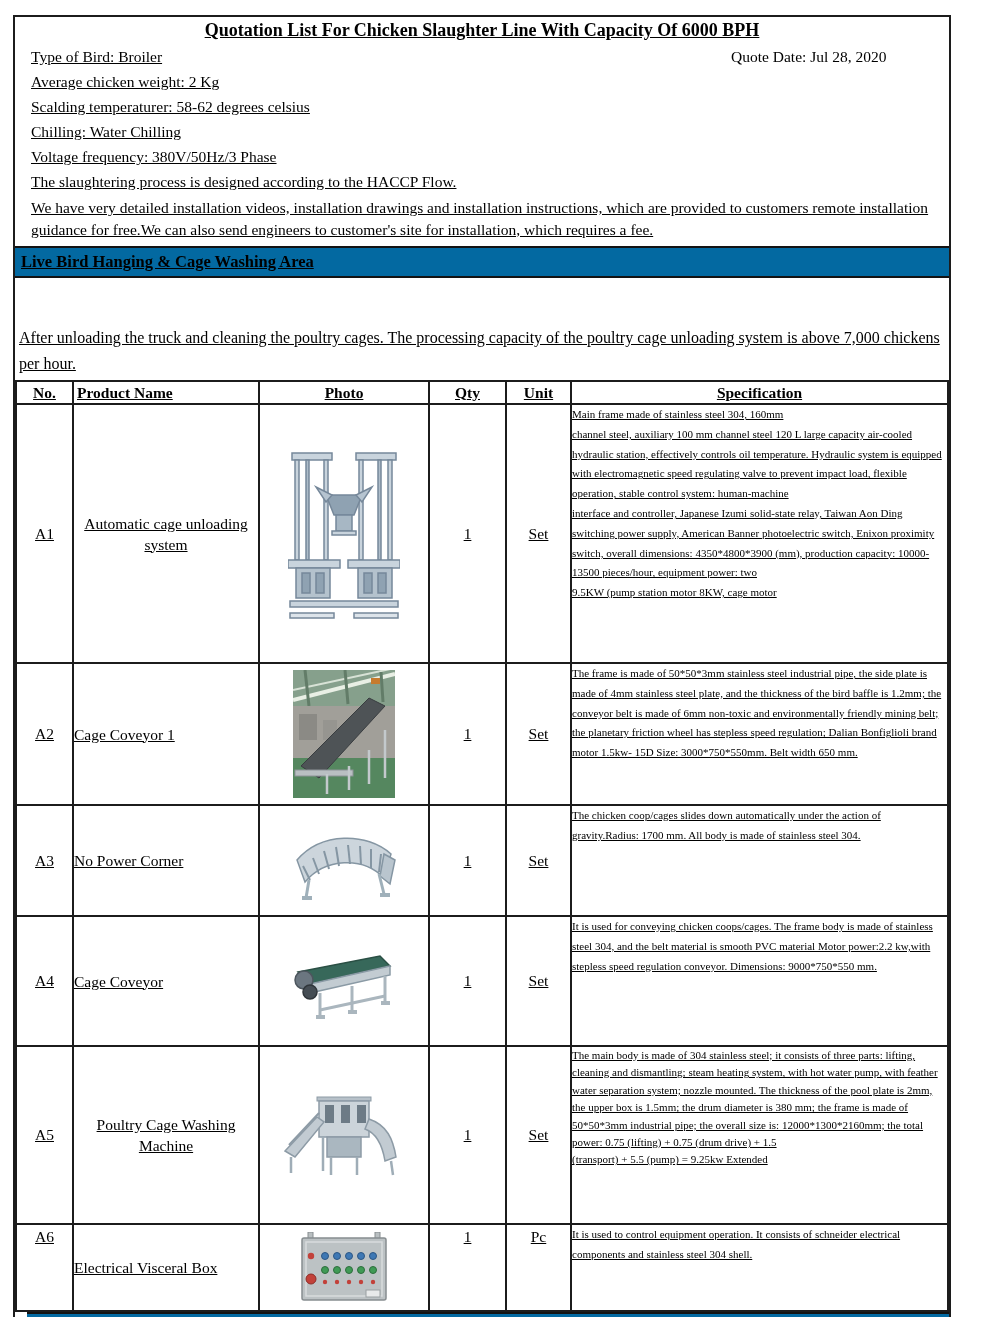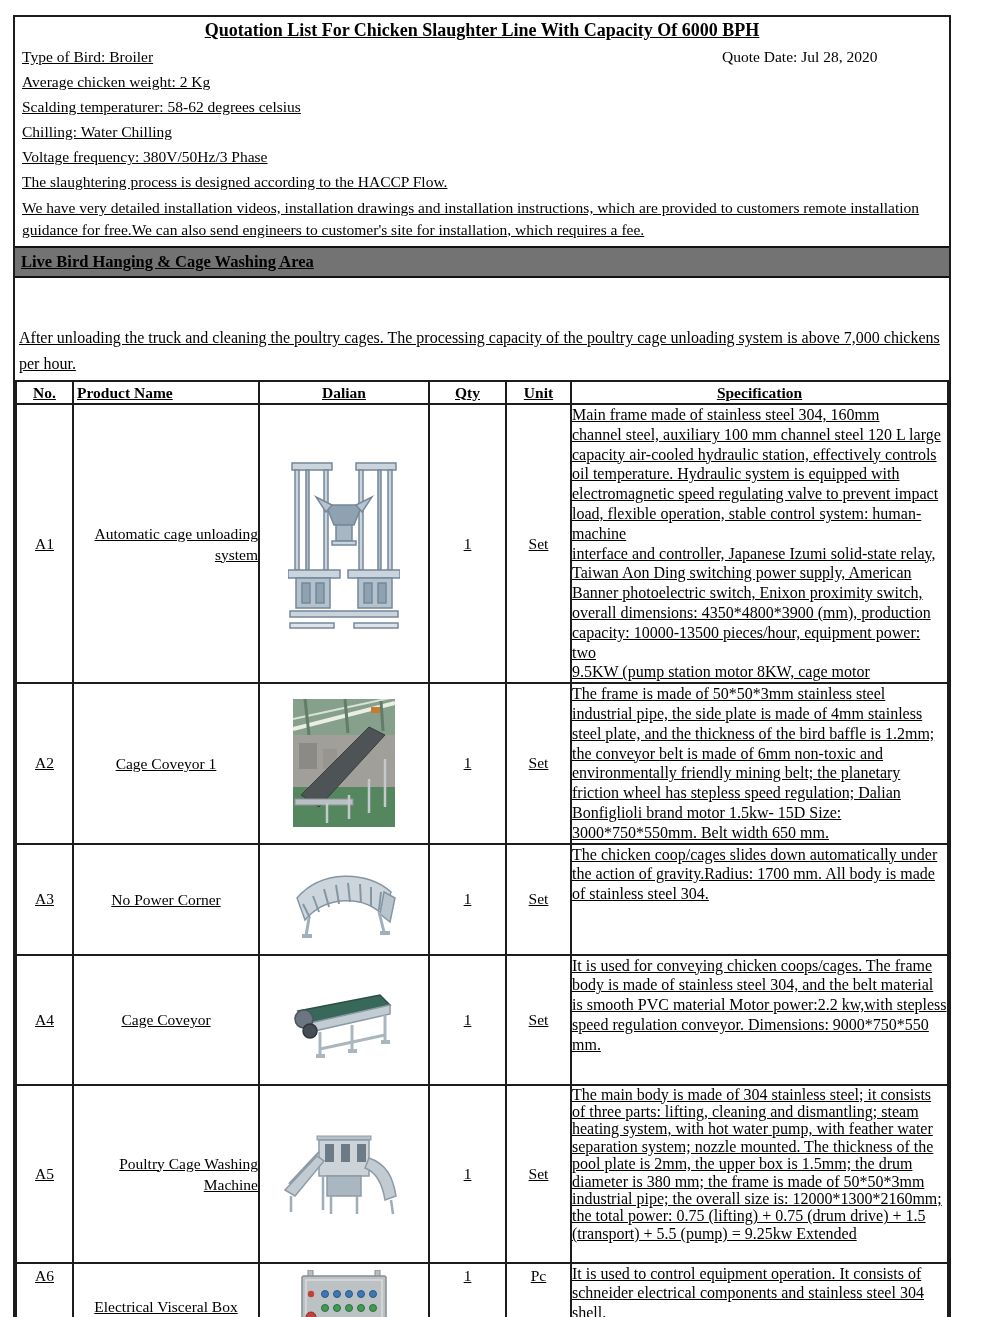--- a/index.html
+++ b/index.html
@@ -10,46 +10,46 @@
     font-family:"Liberation Serif","DejaVu Serif",serif;
   }
   .doc {
     position:absolute; left:13px; top:15px; width:938px;
     border:2px solid #1c1c1c; border-bottom:0; background:#fff;text-decoration:underline;
   }
   .title {
     height:27px; line-height:27px; text-align:center;
     font-weight:bold; font-size:18px; white-space:nowrap;
   }
-  .info { font-size:15.5px; padding-left:7px; }
+  .info { font-size:15.5px; padding-left:16px; }
   .info-line { height:25px; line-height:25px; position:relative; white-space:nowrap; }
   .quote-date { position:absolute; left:700px; top:0; }
   .info-note { font-size:15.5px; line-height:21.5px; padding:3px 12px 6px 0; }
   .section-bar {
-    background:#737373; border-top:2px solid #131313; border-bottom:2px solid #131313;
+    background:#0369a1; border-top:2px solid #131313; border-bottom:2px solid #131313;
     height:32px; line-height:28px; font-weight:bold; font-size:16.5px;
     padding-left:6px; white-space:pre;
   }
   .section-bar.footer { border-bottom:0; height:30px;margin-left:12px; }
   .desc { font-size:16px; line-height:26px; padding:3px 8px 3px 4px; min-height:58px;margin-top:44px; }
   table.quote {
     width:100%; border-collapse:collapse; table-layout:fixed;
     font-size:15.5px;
   }
   table.quote th, table.quote td { border:2px solid #1c1c1c; padding:0; }
   thead th { height:23px; font-weight:bold; text-align:center; }
   thead th.pn-head { text-align:left; padding-left:3px;border-radius:9px; }
   td.c-no, td.c-qty, td.c-unit { text-align:center; vertical-align:middle; }
-  td.c-name { text-align:center; vertical-align:middle; padding:0 5px; line-height:21px; }
-  td.c-name.left-name { text-align:right; }
+  td.c-name { text-align:left; vertical-align:middle; padding:0 5px; line-height:21px; }
+  td.c-name.left-name { text-align:center; }
   td.c-photo { text-align:center; vertical-align:middle; }
   td.c-photo svg { display:inline-block; vertical-align:middle; }
   td.c-spec {
     vertical-align:top; text-align:left; padding:1px 5px 2px 5px;
-    font-size:16px; line-height:19.8px; white-space:pre-line; overflow:hidden;
+    font-size:11px; line-height:19.8px; white-space:pre-line; overflow:hidden;
   }
   td.c-spec.tight { line-height:17.4px; }
   tbody tr:nth-of-type(1) { height:259px; }
   tbody tr:nth-of-type(2) { height:142px; }
   tbody tr:nth-of-type(3) { height:111px; }
   tbody tr:nth-of-type(4) { height:130px; }
   tbody tr:nth-of-type(5) { height:178px; }
   tbody tr:nth-of-type(6) { height:87px; }
   tr.row-top td.c-no, tr.row-top td.c-qty, tr.row-top td.c-unit {
     vertical-align:top; line-height:24px;
@@ -85,21 +85,21 @@
         <col style="width:186px">
         <col style="width:170px">
       <col style="width:77px">
         <col style="width:65px">
         <col>
     </colgroup>
     <thead>
       <tr>
         <th>No.</th>
         <th class="pn-head">Product Name</th>
-        <th>Dalian</th>
+        <th>Photo</th>
         <th>Qty</th>
         <th>Unit</th>
         <th>Specification</th>
       </tr>
     </thead>
     <tbody>
 
       <tr>
         <td class="c-no">A1</td>
         <td class="c-name left-name">Automatic cage unloading system</td>

